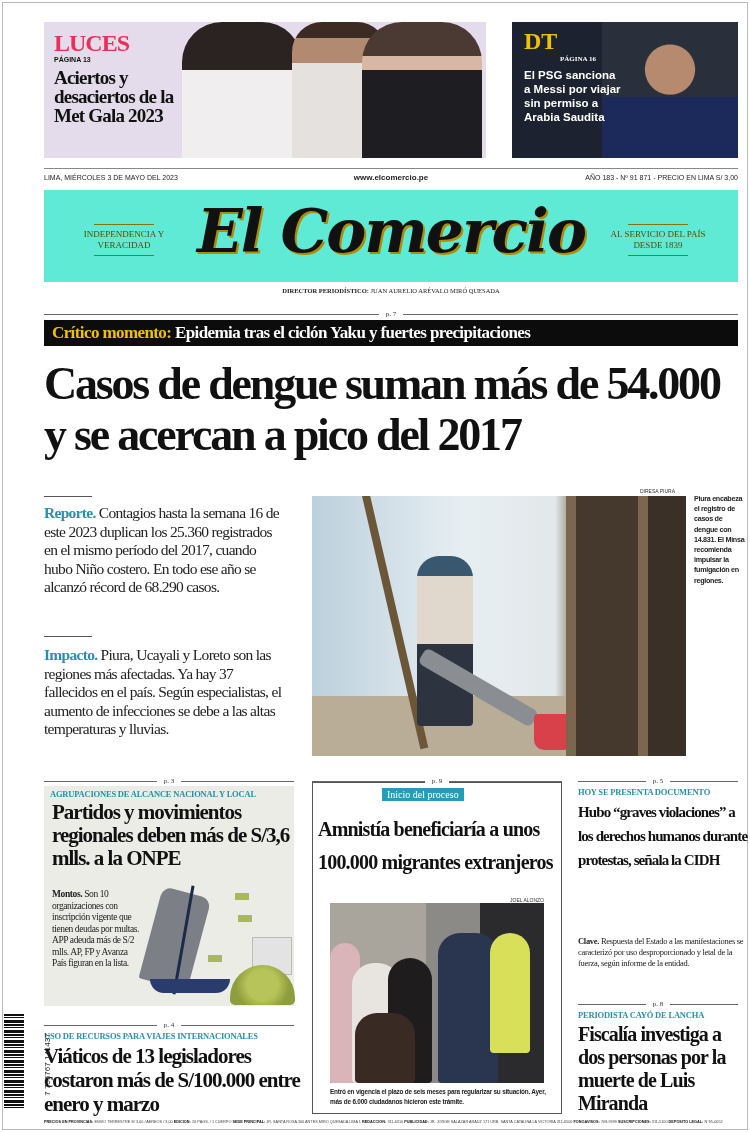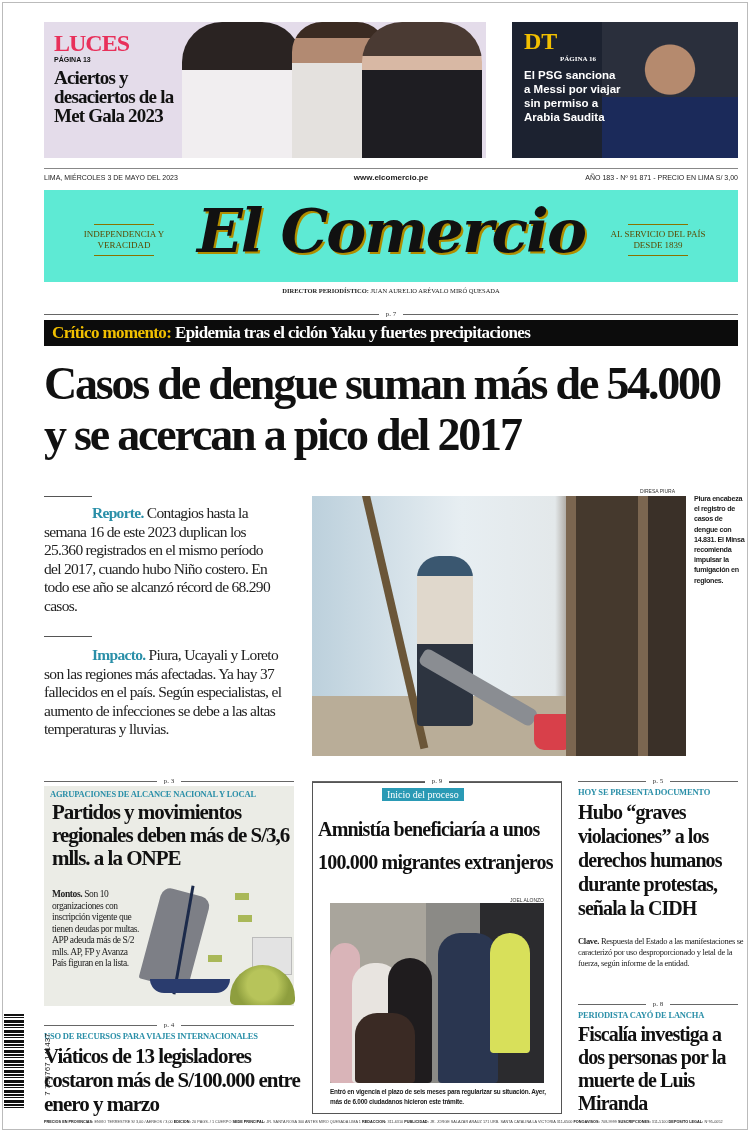--- a/index.html
+++ b/index.html
@@ -48,21 +48,21 @@
   
   .band { position: absolute; left: 44px; top: 320px; width: 694px; height: 26px; background: #0c0c0c; padding: 3px 8px; font-family: "Liberation Serif", serif; font-weight: bold; font-size: 17px; letter-spacing: -0.6px; color: #fff; white-space: nowrap; }
   .band .lead { color: #f2c000; }
 
   
   .main-hl { position: absolute; left: 44px; top: 358px; width: 700px; font-family: "Liberation Serif", serif; font-weight: bold; font-size: 46px; line-height: 51px; letter-spacing: -2.2px; color: #111; }
 
   
   .short-rule { position: absolute; left: 44px; width: 48px; height: 1px; background: #555; }
   .para { position: absolute; left: 44px; width: 238px; font-family: "Liberation Serif", serif; font-size: 15.5px; line-height: 18.5px; letter-spacing: -0.7px; color: #222; }
-  .para .lead { color: #2a8fa8; font-weight: bold; margin-left: 48px; }
+  .para .lead { color: #2a8fa8; font-weight: bold; }
 
   
   .photo-main { position: absolute; left: 312px; top: 496px; width: 374px; height: 260px; overflow: hidden; background: linear-gradient(90deg, #bcd0dc 0%, #e7eef2 40%, #e3e8ea 65%, #6a5a4a 72%, #3a3028 100%); }
   .photo-main .ground { position: absolute; left: 0; bottom: 0; width: 72%; height: 60px; background: #b9ad98; }
   .photo-main .pole { position: absolute; left: 50px; top: 0; width: 8px; height: 260px; background: #6b5638; transform: rotate(-13deg); transform-origin: top left; }
   .photo-main .worker { position: absolute; left: 105px; top: 60px; width: 56px; height: 170px; background: linear-gradient(180deg, #3a5770 0 12%, #e0d8cc 12% 52%, #2d3440 52% 100%); border-radius: 22px 22px 4px 4px; }
   .photo-main .machine { position: absolute; left: 110px; top: 150px; width: 130px; height: 18px; background: #8a8d92; transform: rotate(30deg); transform-origin: left center; border-radius: 6px; }
   .photo-main .basket { position: absolute; left: 222px; top: 218px; width: 40px; height: 36px; background: #d8404a; border-radius: 4px 4px 10px 10px; }
   .photo-main .hut { position: absolute; right: 0; top: 0; width: 120px; height: 260px; background: linear-gradient(90deg,#7b6650 0 8%, #45392d 8% 60%, #7b6650 60% 68%, #3a3028 68%); }
   .photo-credit { position: absolute; left: 640px; top: 488px; font-family: "Liberation Sans", sans-serif; font-size: 5px; color: #333; }
@@ -83,21 +83,21 @@
   .illus .bill { position: absolute; width: 14px; height: 7px; background: #a9b858; }
 
   .box-migr { position: absolute; left: 312px; top: 782px; width: 250px; height: 332px; border: 1px solid #555; }
   .migr-tag { position: absolute; left: 382px; top: 788px; padding: 1px 5px; background: #2a9ab5; color: #fff; font-family: "Liberation Serif", serif; font-size: 10px; }
   .migr-hl { position: absolute; left: 318px; top: 813px; width: 238px; text-align: left; font-family: "Liberation Serif", serif; font-size: 20px; line-height: 33px; letter-spacing: -0.8px; color: #111; }
   .migr-credit { position: absolute; left: 510px; top: 897px; font-family: "Liberation Sans", sans-serif; font-size: 5px; color: #333; }
   .migr-photo { position: absolute; left: 330px; top: 903px; width: 214px; height: 180px; overflow: hidden; background: linear-gradient(90deg,#a9a59c 0 45%, #8b8a86 45% 70%, #2b2b2e 70%); }
   .migr-photo .p { position: absolute; border-radius: 22px 22px 4px 4px; }
   .migr-caption { position: absolute; left: 330px; top: 1087px; width: 222px; font-family: "Liberation Sans", sans-serif; font-weight: bold; font-size: 6.4px; line-height: 10px; letter-spacing: -0.2px; color: #222; }
 
-  .cidh-hl { position: absolute; left: 578px; top: 800px; width: 170px; font-family: "Liberation Serif", serif; font-size: 20px; line-height: 24px; letter-spacing: -0.9px; color: #111; }
+  .cidh-hl { position: absolute; left: 578px; top: 800px; width: 170px; font-family: "Liberation Serif", serif; font-size: 15px; line-height: 24px; letter-spacing: -0.9px; color: #111; }
   .cidh-body { position: absolute; left: 578px; top: 936px; width: 168px; font-family: "Liberation Serif", serif; font-size: 8.5px; line-height: 11.2px; letter-spacing: -0.3px; color: #222; }
   .cidh-body b { font-weight: bold; }
 
   .fisc-hl { position: absolute; left: 578px; top: 1023px; width: 170px; font-family: "Liberation Serif", serif; font-size: 20px; line-height: 23px; letter-spacing: -0.9px; color: #111; }
 
   .viat-hl { position: absolute; left: 44px; top: 1044px; width: 270px; font-family: "Liberation Serif", serif; font-size: 21px; line-height: 24px; letter-spacing: -1px; color: #111; }
 
   .barcode { position: absolute; left: 4px; top: 1014px; width: 20px; height: 96px; background: repeating-linear-gradient(180deg, #111 0 2px, #fff 2px 3px, #111 3px 4px, #fff 4px 6px, #111 6px 9px, #fff 9px 10px); }
   .barcode-num { position: absolute; left: 16px; top: 1060px; transform: rotate(-90deg); transform-origin: center; font-family: "Liberation Sans", sans-serif; font-size: 8px; color: #222; white-space: nowrap; }
   .footer { position: absolute; left: 44px; top: 1120px; width: 704px; font-family: "Liberation Sans", sans-serif; font-size: 3.8px; color: #444; white-space: nowrap; overflow: hidden; }

